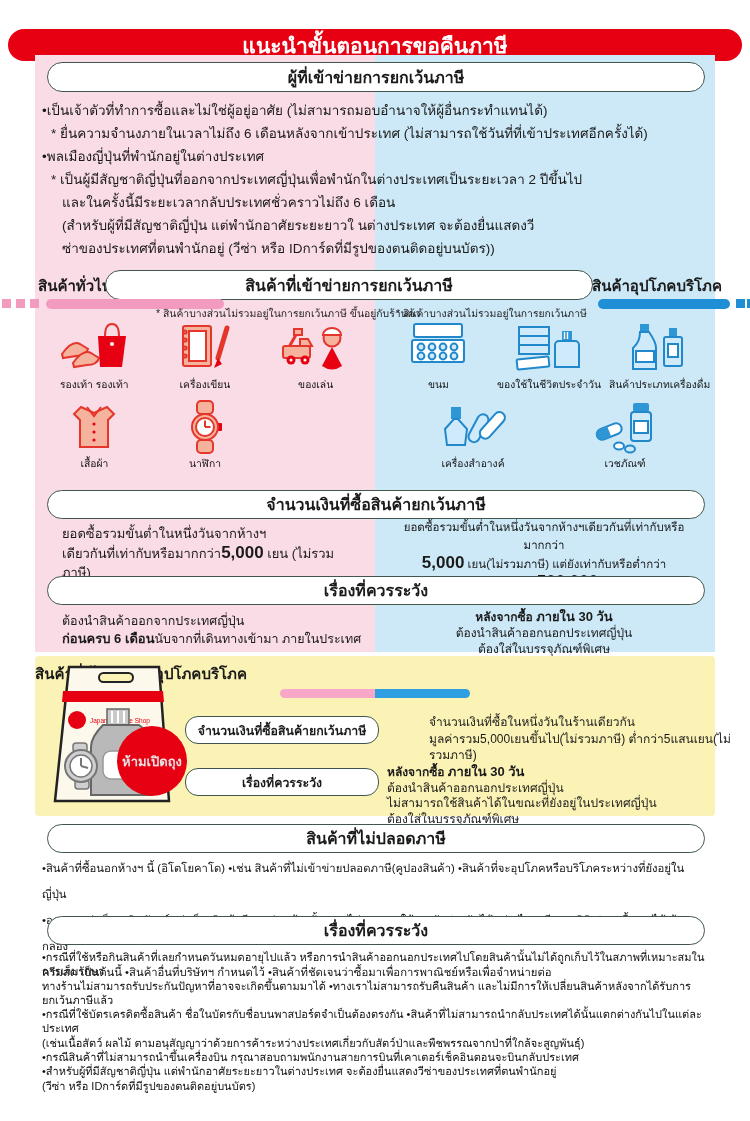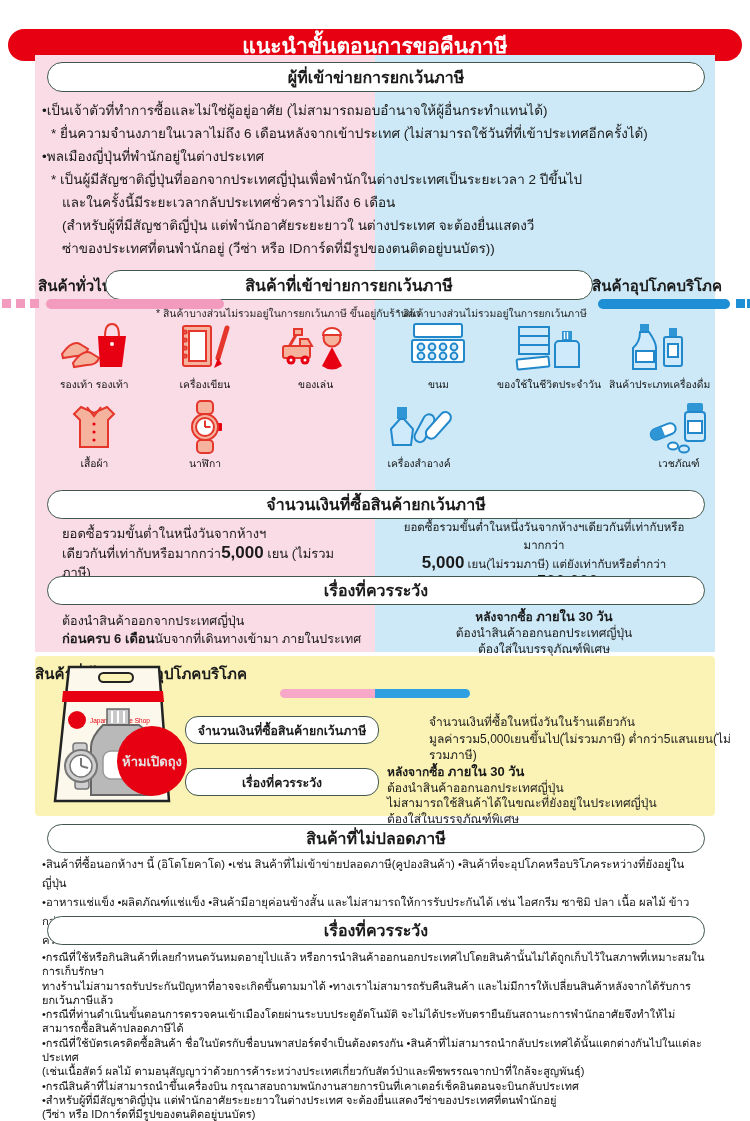--- a/index.html
+++ b/index.html
@@ -43,21 +43,21 @@
   .note{position:absolute;top:305px;font-size:10.4px;color:#222;white-space:nowrap;}
   .note1{left:156px;text-align:center;}
   .note2{left:396px;}
   
   .ggrid{position:absolute;top:320px;width:332px;display:grid;grid-template-columns:repeat(3,1fr);row-gap:8px;}
   .ggrid.left{left:39px;}
   .ggrid.right{left:383px;}
   .gitem{display:flex;flex-direction:column;align-items:center;}
   .gitem svg{width:72px;height:56px;}
   .glabel{font-size:10.3px;line-height:12px;text-align:center;margin-top:3px;color:#111;}
-  .row2wrap{grid-column:1/4;display:flex;justify-content:space-between;gap:80px;}
+  .row2wrap{grid-column:1/4;display:flex;justify-content:center;gap:80px;}
   
   .amt-left{position:absolute;left:62px;top:524px;width:300px;font-size:13px;line-height:19px;}
   .amt-right{position:absolute;left:388px;top:518px;width:312px;font-size:11.5px;line-height:18px;text-align:center;}
   .amt-right .r3{text-align:right;padding-right:14px;}
   .bignum{font-weight:bold;font-size:17px;}
   .cau-left{position:absolute;left:62px;top:612px;width:300px;font-size:12.5px;line-height:18px;}
   .cau-right{position:absolute;left:388px;top:609px;width:312px;font-size:12px;line-height:16px;text-align:center;}
   .b{font-weight:bold;}
   .b2{font-weight:bold;font-size:13px;}
   
@@ -70,21 +70,21 @@
          border-radius:13px;display:flex;align-items:center;justify-content:center;font-weight:bold;font-size:12.3px;}
   .yp1{top:60px;}
   .yp2{top:112px;}
   .ytext{position:absolute;left:352px;width:322px;font-size:12px;line-height:16.5px;}
   .yt1{top:58px;margin-left:42px;}
   .yt2{top:108px;line-height:15.5px;}
   .bag-wrap{position:absolute;left:12px;top:7px;width:150px;height:142px;}
   .badge{position:absolute;left:82px;top:70px;width:70px;height:70px;border-radius:50%;background:#e60012;
          color:#e5e5e5;font-weight:bold;font-size:13px;display:flex;align-items:center;justify-content:center;}
   
-  .nonexempt{position:absolute;left:42px;top:855px;width:666px;font-size:11.3px;line-height:19px;color:#111;}
+  .nonexempt{position:absolute;left:42px;top:855px;width:666px;font-size:11.3px;line-height:26px;color:#111;}
   .finalcaution{position:absolute;left:42px;top:950px;width:668px;font-size:11px;line-height:14.3px;color:#111;}
   
   svg .rs{stroke:#e5362c;stroke-width:2;fill:none;}
   svg .rl{stroke:#e5362c;stroke-width:2;fill:#f5b29d;}
   svg .rf{fill:#e60012;stroke:none;}
   svg .rw{stroke:#e5362c;stroke-width:2;fill:#fff;}
   svg .bl{stroke:#2288cc;stroke-width:2;fill:#cfeafb;}
   svg .bf{fill:#2f96d5;stroke:none;}
   svg .bw{stroke:#2288cc;stroke-width:2;fill:#fff;}
 </style>
@@ -334,21 +334,20 @@
   <div class="nonexempt">
     <div>•สินค้าที่ซื้อนอกห้างฯ นี้ (อิโตโยคาโด)  •เช่น สินค้าที่ไม่เข้าข่ายปลอดภาษี(คูปองสินค้า)  •สินค้าที่จะอุปโภคหรือบริโภคระหว่างที่ยังอยู่ในญี่ปุ่น</div>
     <div>•อาหารแช่แข็ง •ผลิตภัณฑ์แช่แข็ง  •สินค้ามีอายุค่อนข้างสั้น และไม่สามารถให้การรับประกันได้ เช่น ไอศกรีม ซาชิมิ ปลา เนื้อ ผลไม้ ข้าวกล่อง</div>
     <div>ครีมสด เป็นต้นนี้  •สินค้าอื่นที่บริษัทฯ กำหนดไว้  •สินค้าที่ชัดเจนว่าซื้อมาเพื่อการพาณิชย์หรือเพื่อจำหน่ายต่อ</div>
   </div>
 
   <div class="pill p6">เรื่องที่ควรระวัง</div>
   <div class="finalcaution">
     <div>•กรณีที่ใช้หรือกินสินค้าที่เลยกำหนดวันหมดอายุไปแล้ว หรือการนำสินค้าออกนอกประเทศไปโดยสินค้านั้นไม่ได้ถูกเก็บไว้ในสภาพที่เหมาะสมในการเก็บรักษา</div>
     <div>ทางร้านไม่สามารถรับประกันปัญหาที่อาจจะเกิดขึ้นตามมาได้  •ทางเราไม่สามารถรับคืนสินค้า และไม่มีการให้เปลี่ยนสินค้าหลังจากได้รับการยกเว้นภาษีแล้ว</div>
-    <div>•กรณีที่ท่านดำเนินขั้นตอนการตรวจคนเข้าเมืองโดยผ่านระบบประตูอัตโนมัติ จะไม่ได้ประทับตรายืนยันสถานะการพำนักอาศัยจึงทำให้ไม่สามารถซื้อสินค้าปลอดภาษีได้</div>
     <div>•กรณีที่ใช้บัตรเครดิตซื้อสินค้า ชื่อในบัตรกับชื่อบนพาสปอร์ตจำเป็นต้องตรงกัน  •สินค้าที่ไม่สามารถนำกลับประเทศได้นั้นแตกต่างกันไปในแต่ละประเทศ</div>
     <div>(เช่นเนื้อสัตว์ ผลไม้ ตามอนุสัญญาว่าด้วยการค้าระหว่างประเทศเกี่ยวกับสัตว์ป่าและพืชพรรณจากป่าที่ใกล้จะสูญพันธุ์)</div>
     <div>•กรณีสินค้าที่ไม่สามารถนำขึ้นเครื่องบิน กรุณาสอบถามพนักงานสายการบินที่เคาเตอร์เช็คอินตอนจะบินกลับประเทศ</div>
     <div>•สำหรับผู้ที่มีสัญชาติญี่ปุ่น แต่พำนักอาศัยระยะยาวในต่างประเทศ จะต้องยื่นแสดงวีซ่าของประเทศที่ตนพำนักอยู่</div>
     <div>(วีซ่า หรือ IDการ์ดที่มีรูปของตนติดอยู่บนบัตร)</div>
   </div>
 
 </div>
 
 </body></html>

